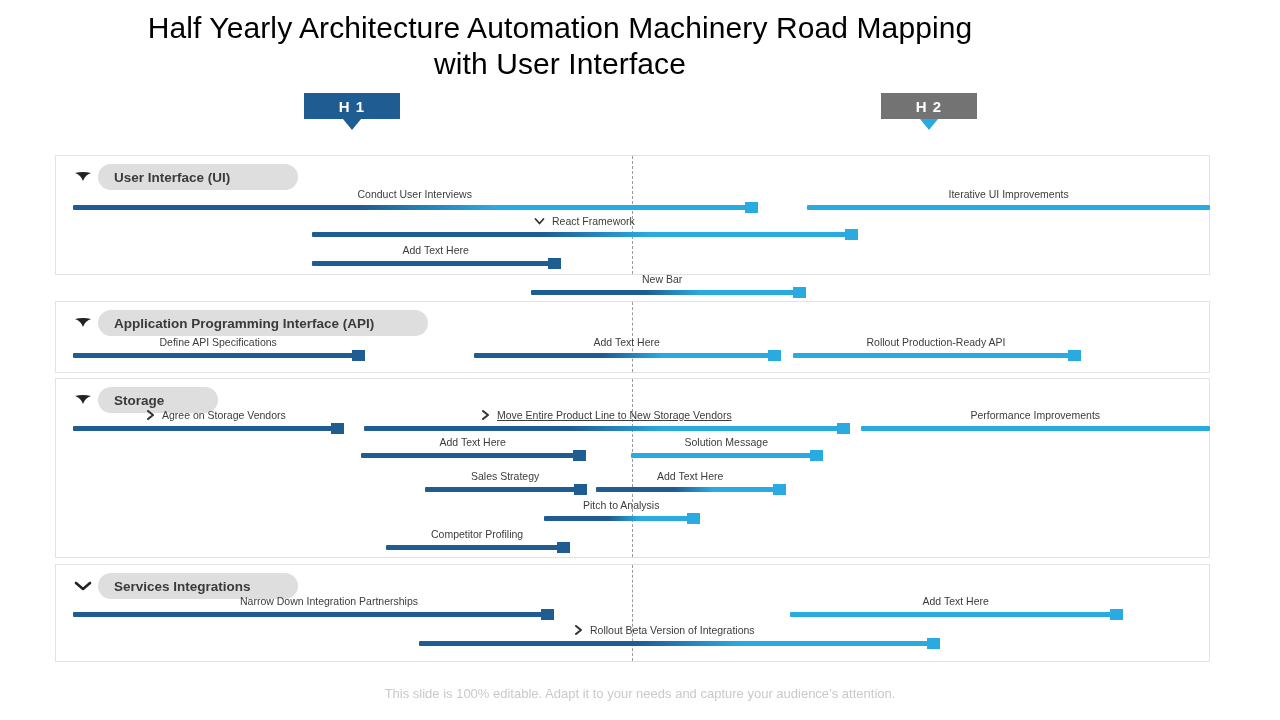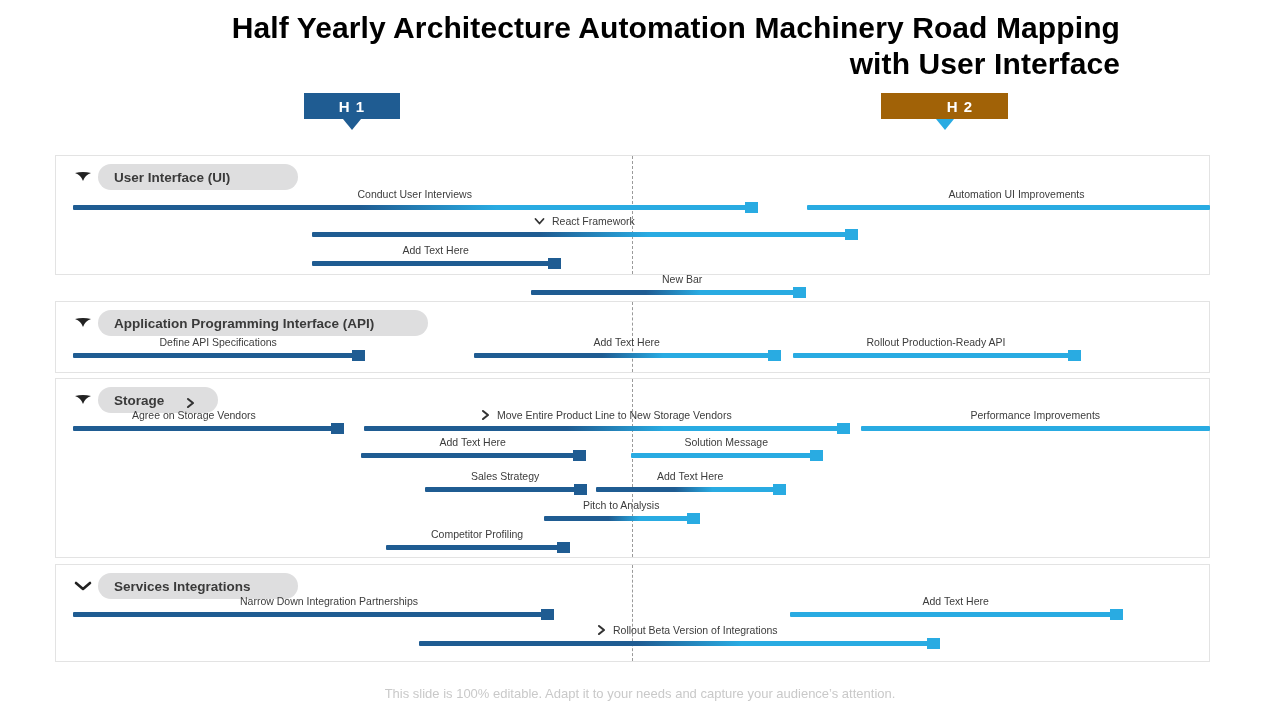--- a/index.html
+++ b/index.html
@@ -13,25 +13,25 @@
     position: relative;
     font-family: "Liberation Sans", sans-serif;
     overflow: hidden;
   }
 
   
   #slide-title {
     position: absolute;
     left: 0; top: 10px;
     width: 1120px;
-    text-align: right;
+    text-align: center;
     font-size: 30px;
     line-height: 36px;
     color: #000000;
-    font-weight: bold;
+    font-weight: normal;
     letter-spacing: .1px;
   }
   #slide-title .ln { display: block; }
 
   
   .half-banner {
     position: absolute;
     height: 26px;
     width: 96px;
     color: #ffffff;
@@ -46,21 +46,21 @@
     position: absolute;
     left: 50%;
     top: 26px;
     margin-left: -9px;
     width: 0; height: 0;
     border-left: 9px solid transparent;
     border-right: 9px solid transparent;
   }
   #banner-h1 { left: 304px; top: 93px; background: #1f5c92; }
   #banner-h1 .tail { border-top: 11px solid #1f5c92; }
-  #banner-h2 { left: 881px; top: 93px; background: #a16207; padding-left: 31px; }
+  #banner-h2 { left: 881px; top: 93px; background: #737373; }
   #banner-h2 .tail { border-top: 11px solid #29abe2; }
 
   
   .section {
     position: absolute;
     left: 55px;
     width: 1155px;
     background: #ffffff;
     border: 1px solid #e3e3e3;
     box-sizing: border-box;
@@ -190,21 +190,21 @@
     <div class="divider" style="left: 576px;"></div>
     <div class="task" style="left: 17px; top: 30px; width: 683px;">
       <div class="task-label" style="left: 284.5px;">
         <span>Conduct User Interviews</span>
       </div>
       <div class="bar grad" style="left: 0px; width: 683px;"></div>
       <div class="cap light" style="left: 672px;"></div>
     </div>
     <div class="task" style="left: 751px; top: 30px; width: 403px;">
       <div class="task-label" style="left: 141.5px;">
-        <span>Automation UI Improvements</span>
+        <span>Iterative UI Improvements</span>
       </div>
       <div class="bar light" style="left: 0px; width: 403px;"></div>
     </div>
     <div class="task" style="left: 256px; top: 57px; width: 544px;">
       <div class="task-label" style="left: 221px;">
         <span class="arrow-ic">
           <svg width="13" height="12" viewBox="0 0 13 12">
             <path d="M2.5 4 L6.5 8.5 L10.5 4" fill="none" stroke="#333333" stroke-width="1.8" stroke-linecap="round" stroke-linejoin="round"></path>
           </svg>
         </span>
@@ -214,21 +214,21 @@
       <div class="cap light" style="left: 533px;"></div>
     </div>
     <div class="task" style="left: 256px; top: 86px; width: 247px;">
       <div class="task-label" style="left: 90.5px;">
         <span>Add Text Here</span>
       </div>
       <div class="bar dark" style="left: 0px; width: 247px;"></div>
       <div class="cap dark" style="left: 236px;"></div>
     </div>
     <div class="task" style="left: 475px; top: 115px; width: 273px;">
-      <div class="task-label" style="left: 131px;">
+      <div class="task-label" style="left: 111px;">
         <span>New Bar</span>
       </div>
       <div class="bar grad" style="left: 0px; width: 273px;"></div>
       <div class="cap light" style="left: 262px;"></div>
     </div>
   </div>
 <div class="section" id="section-1">
     <div class="sec-head">
       <span class="sec-caret">
         <svg width="22" height="22" viewBox="0 0 22 22">
@@ -264,33 +264,33 @@
     <div class="sec-head">
       <span class="sec-caret">
         <svg width="22" height="22" viewBox="0 0 22 22">
           <path d="M3 7 q8 -2 16 0 q-6 2 -8 8 q-2 -6 -8 -8 z" fill="#222222"></path>
         </svg>
       </span>
       <span class="sec-pill">Storage</span>
     </div>
     <div class="divider" style="left: 576px;"></div>
     <div class="task" style="left: 17px; top: 28px; width: 269px;">
-      <div class="task-label" style="left: 59px; flex-direction: column;">
+      <div class="task-label" style="left: 72px;">
         <span class="arrow-ic">
           <svg width="11" height="12" viewBox="0 0 11 12">
             <path d="M3 2 L8 6 L3 10" fill="none" stroke="#333333" stroke-width="2.1" stroke-linecap="round" stroke-linejoin="round"></path>
           </svg>
         </span>
         <span>Agree on Storage Vendors</span>
       </div>
       <div class="bar dark" style="left: 0px; width: 269px;"></div>
       <div class="cap dark" style="left: 258px;"></div>
     </div>
     <div class="task" style="left: 308px; top: 28px; width: 484px;">
-      <div class="task-label" style="left: 116px;">
+      <div class="task-label" style="left: 116px; text-decoration: underline;">
         <span class="arrow-ic">
           <svg width="11" height="12" viewBox="0 0 11 12">
             <path d="M3 2 L8 6 L3 10" fill="none" stroke="#333333" stroke-width="2.1" stroke-linecap="round" stroke-linejoin="round"></path>
           </svg>
         </span>
         <span>Move Entire Product Line to New Storage Vendors</span>
       </div>
       <div class="bar grad" style="left: 0px; width: 484px;"></div>
       <div class="cap light" style="left: 473px;"></div>
     </div>
@@ -361,21 +361,21 @@
       <div class="cap dark" style="left: 468px;"></div>
     </div>
     <div class="task" style="left: 734px; top: 28px; width: 331px;">
       <div class="task-label" style="left: 132.5px;">
         <span>Add Text Here</span>
       </div>
       <div class="bar light" style="left: 0px; width: 331px;"></div>
       <div class="cap light" style="left: 320px;"></div>
     </div>
     <div class="task" style="left: 363px; top: 57px; width: 519px;">
-      <div class="task-label" style="left: 177px;">
+      <div class="task-label" style="left: 154px;">
         <span class="arrow-ic">
           <svg width="11" height="12" viewBox="0 0 11 12">
             <path d="M3 2 L8 6 L3 10" fill="none" stroke="#333333" stroke-width="2.1" stroke-linecap="round" stroke-linejoin="round"></path>
           </svg>
         </span>
         <span>Rollout Beta Version of Integrations</span>
       </div>
       <div class="bar grad" style="left: 0px; width: 519px;"></div>
       <div class="cap light" style="left: 508px;"></div>
     </div>

